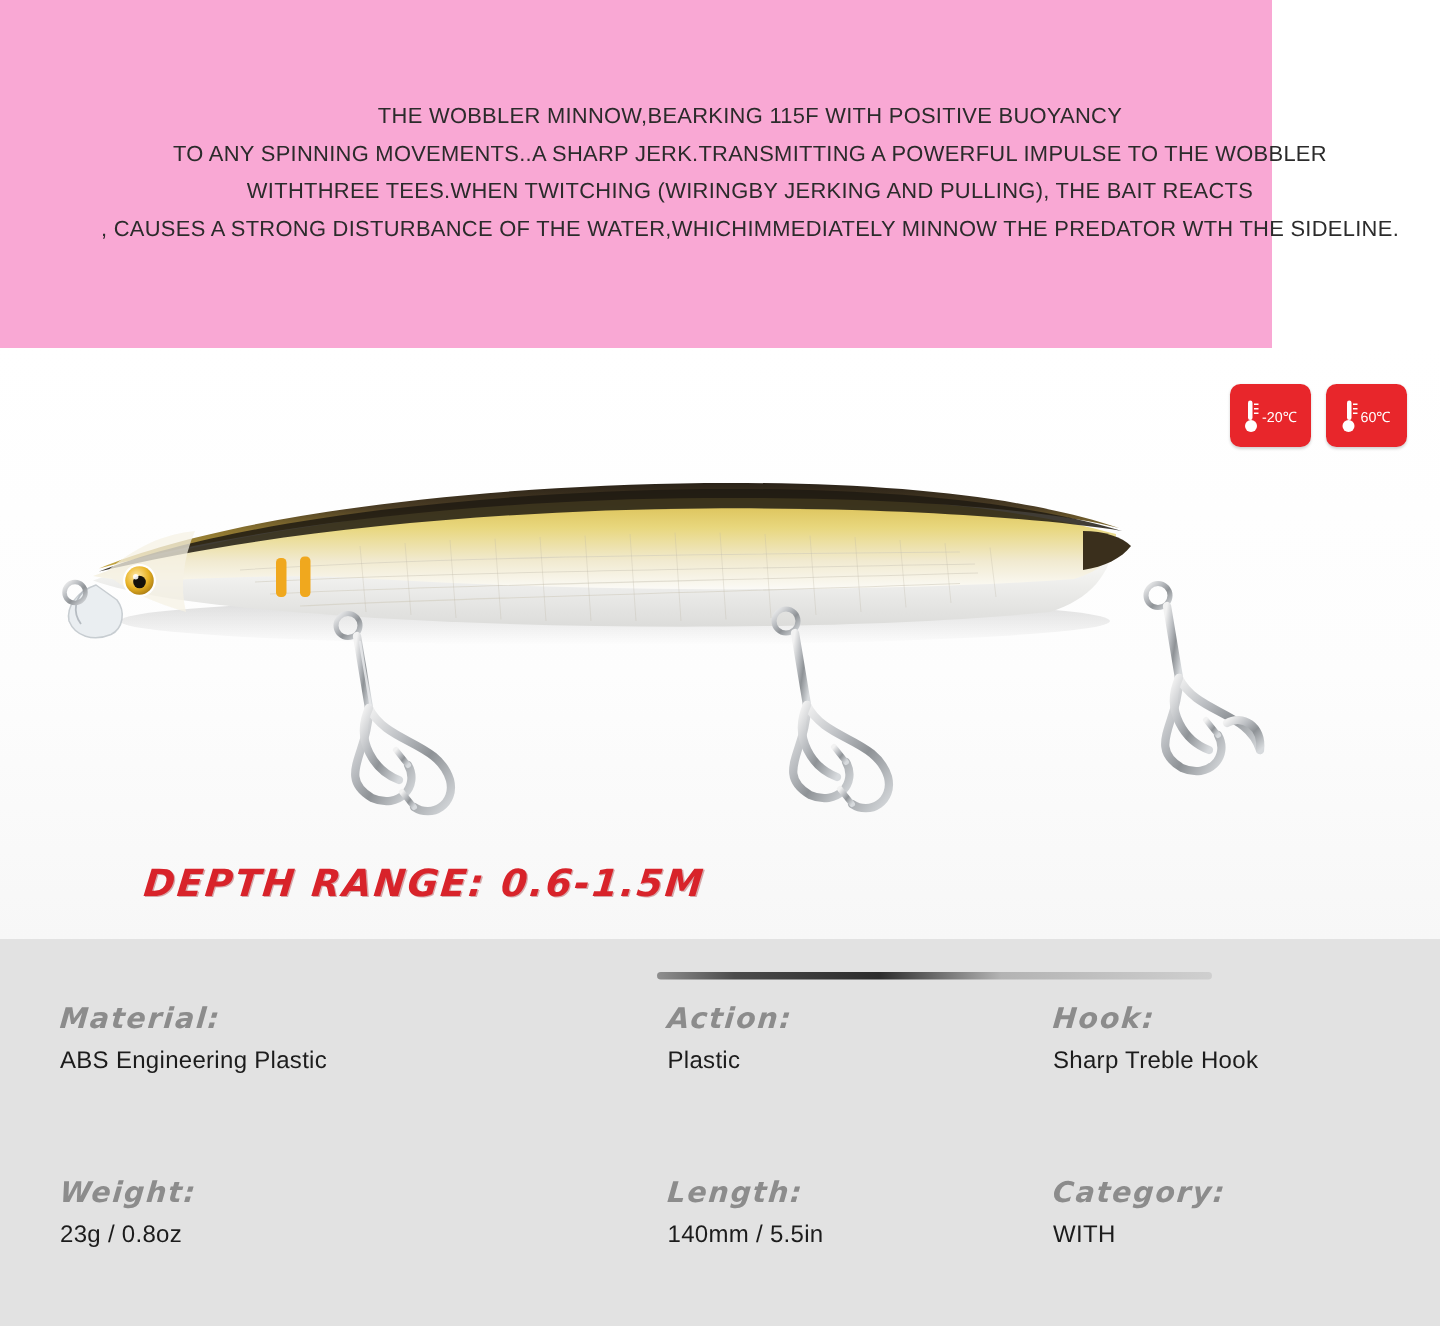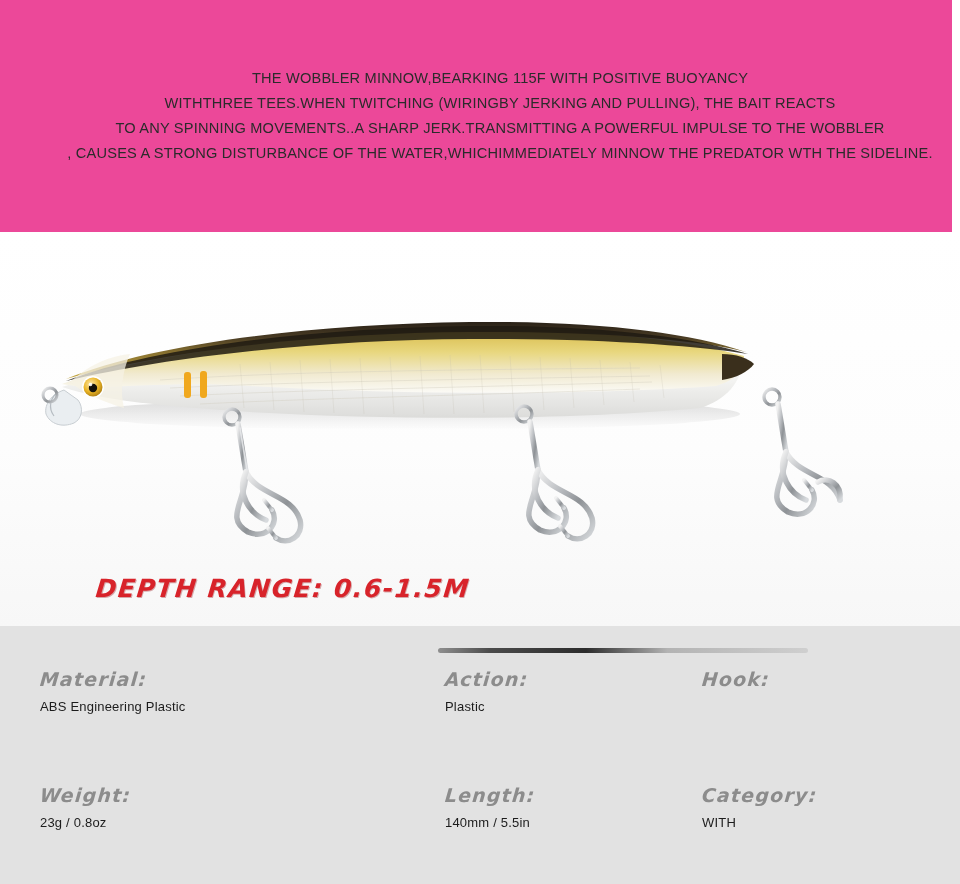--- a/index.html
+++ b/index.html
@@ -16,23 +16,23 @@
     height: 884px;
     overflow: hidden;
     background: #ffffff;
   }
 
   
   .desc-block {
     position: absolute;
     left: 0;
     top: 0;
-    width: 952px;
+    width: 848px;
     height: 232px;
-    background: #ec4899;
+    background: #f9a8d4;
     text-decoration: underline;
   }
   .desc-text {
     position: absolute;
     left: 60px;
     top: 66px;
     width: 880px;
     text-align: center;
     font-size: 14.6px;
     line-height: 25px;
@@ -165,46 +165,68 @@
     font-weight: bold;
     font-size: 19px;
     letter-spacing: 1.2px;
     color: #8c8c8c;
     font-style: italic;
     transform: skewX(-5deg);
     margin-bottom: 9px;
   }
   .spec-value {
     font-family: "Liberation Sans", sans-serif;
-    font-size: 13px;
+    font-size: 16px;
     color: #1c1c1c;
     letter-spacing: 0.2px;
   }
   .col1 { left: 40px; }
   .col2 { left: 445px; }
   .col3 { left: 702px; }
   .row1 { top: 42px; }
   .row2 { top: 158px; }
 </style>
 </head>
 <body>
 
 <div class="page">
 
   <div class="desc-block">
     <div class="desc-text">
       <div>THE WOBBLER MINNOW,BEARKING 115F WITH POSITIVE BUOYANCY</div>
+      <div>TO ANY SPINNING MOVEMENTS..A SHARP JERK.TRANSMITTING A POWERFUL IMPULSE TO THE WOBBLER</div>
       <div>WITHTHREE TEES.WHEN TWITCHING (WIRINGBY JERKING AND PULLING), THE BAIT REACTS</div>
-      <div>TO ANY SPINNING MOVEMENTS..A SHARP JERK.TRANSMITTING A POWERFUL IMPULSE TO THE WOBBLER</div>
       <div>, CAUSES A STRONG DISTURBANCE OF THE WATER,WHICHIMMEDIATELY MINNOW THE PREDATOR WTH THE SIDELINE.</div>
     </div>
   </div>
 
   <div class="hero">
 
+    <div class="temp-badges">
+      <div class="temp-badge">
+        <span class="thermo">
+          <span class="stem"></span>
+            <span class="bulb"></span>
+          <span class="tick" style="top:3px;"></span>
+          <span class="tick" style="top:6px;"></span>
+          <span class="tick" style="top:9px;"></span>
+        </span>
+        <span class="temp-label">-20℃</span>
+      </div>
+      <div class="temp-badge">
+        <span class="thermo">
+          <span class="stem"></span>
+            <span class="bulb"></span>
+          <span class="tick" style="top:3px;"></span>
+          <span class="tick" style="top:6px;"></span>
+          <span class="tick" style="top:9px;"></span>
+        </span>
+        <span class="temp-label">60℃</span>
+      </div>
+    </div>
 
     <div class="lure-wrap">
       <svg width="960" height="394" viewBox="0 0 960 394" xmlns="http://www.w3.org/2000/svg">
         <defs>
           <linearGradient id="bodyTop" x1="0" y1="0" x2="0" y2="1">
             <stop offset="0%" stop-color="#2a2218"></stop>
             <stop offset="28%" stop-color="#4a3c24"></stop>
             <stop offset="55%" stop-color="#8a7330"></stop>
             <stop offset="100%" stop-color="#c9aa42"></stop>
           </linearGradient>
@@ -340,20 +362,21 @@
         <div class="spec-value">ABS Engineering Plastic</div>
       </div>
 
       <div class="spec-item col2 row1">
         <div class="spec-label">Action:</div>
         <div class="spec-value">Plastic</div>
       </div>
 
       <div class="spec-item col3 row1">
         <div class="spec-label">Hook:</div>
+        <div class="spec-value">Sharp Treble Hook</div>
       </div>
 
       <div class="spec-item col1 row2">
         <div class="spec-label">Weight:</div>
         <div class="spec-value">23g / 0.8oz</div>
       </div>
 
       <div class="spec-item col2 row2">
         <div class="spec-label">Length:</div>
         <div class="spec-value">140mm / 5.5in</div>

